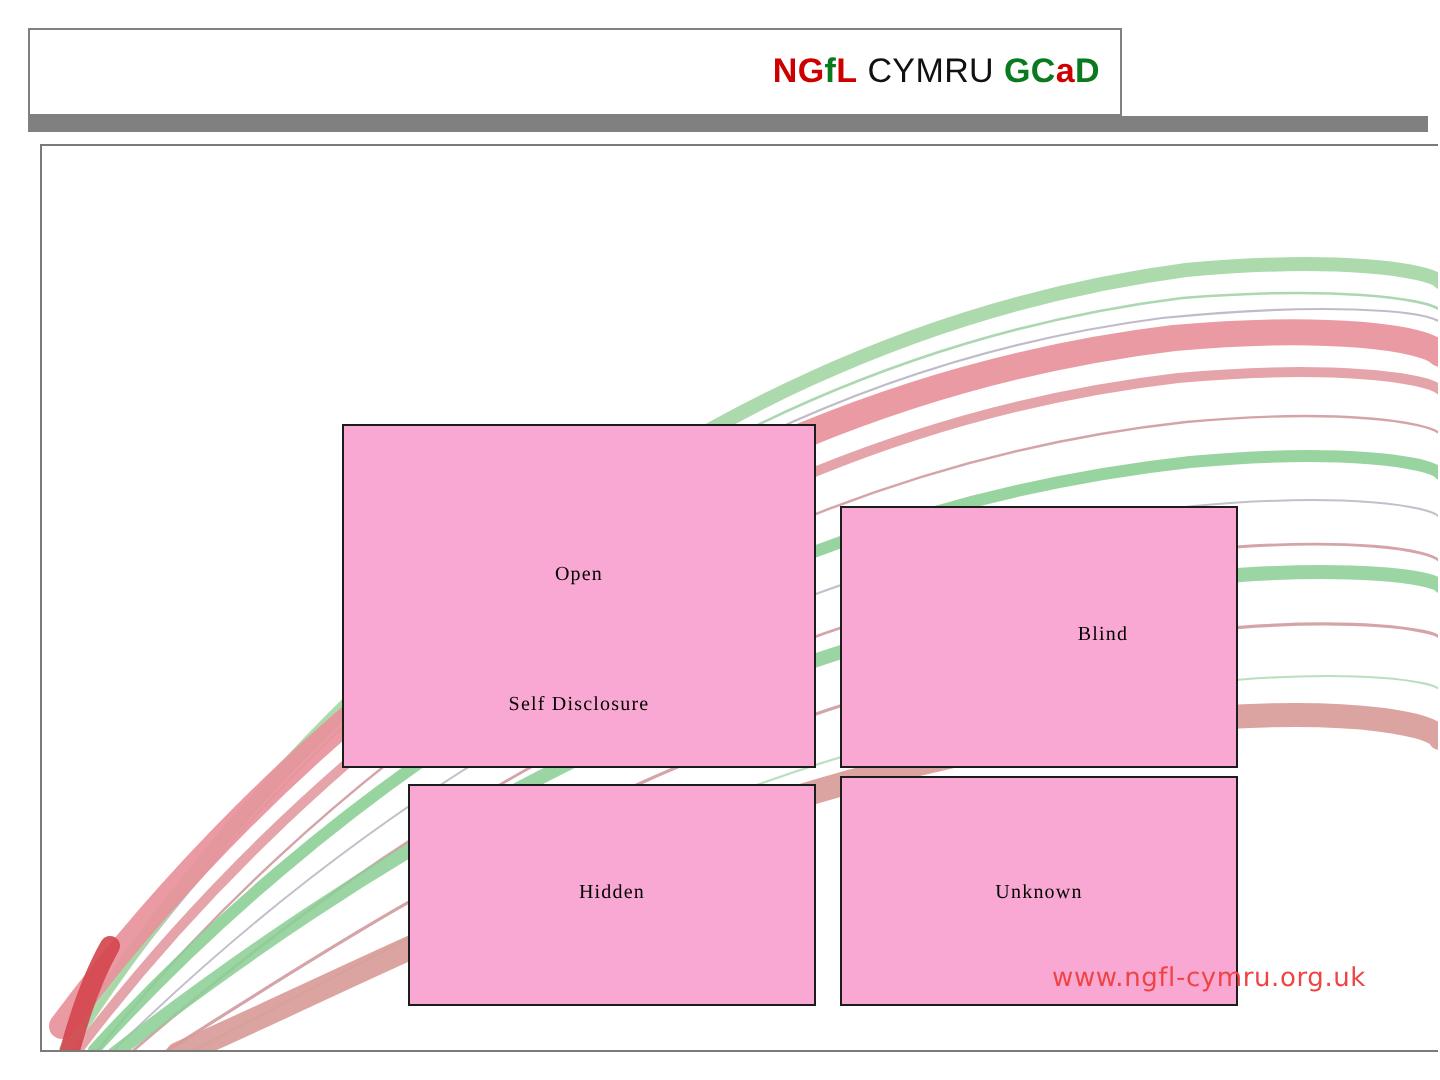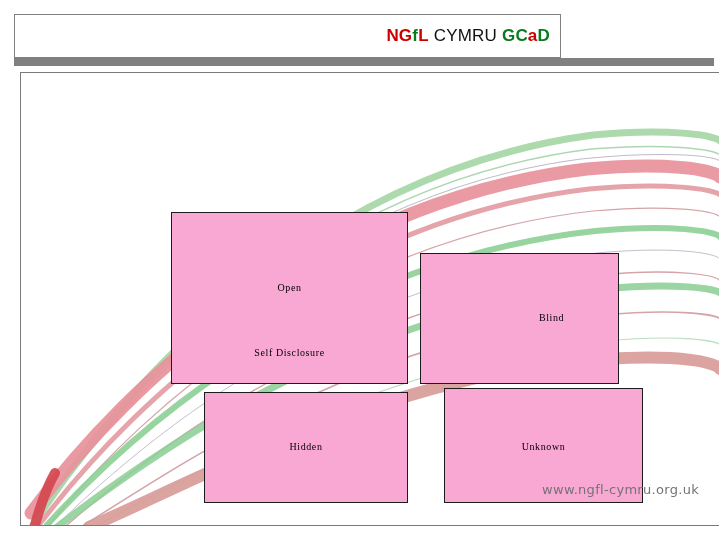--- a/index.html
+++ b/index.html
@@ -112,34 +112,34 @@
 
   #cell-hidden {
     left: 183px;
     top: 319px;
     width: 204px;
     height: 111px;
   }
   #cell-hidden .label-primary { top: 48px; }
 
   #cell-unknown {
-    left: 423px;
+    left: 399px;
     top: 315px;
     width: 199px;
     height: 115px;
     padding-left: 32px;
   }
   #cell-unknown .label-primary { top: 52px; }
 
   
   #footer-url {
     position: absolute;
-    right: 20px;
+    right: 36px;
     bottom: 28px;
-    color: #737373;
+    color: #ef4444;
     font-size: 13px;
     font-family: "DejaVu Sans", sans-serif;
     letter-spacing: 0.3px;
     white-space: nowrap;
     margin-top: 36px;
   }
 </style>
 </head>
 <body>
 

